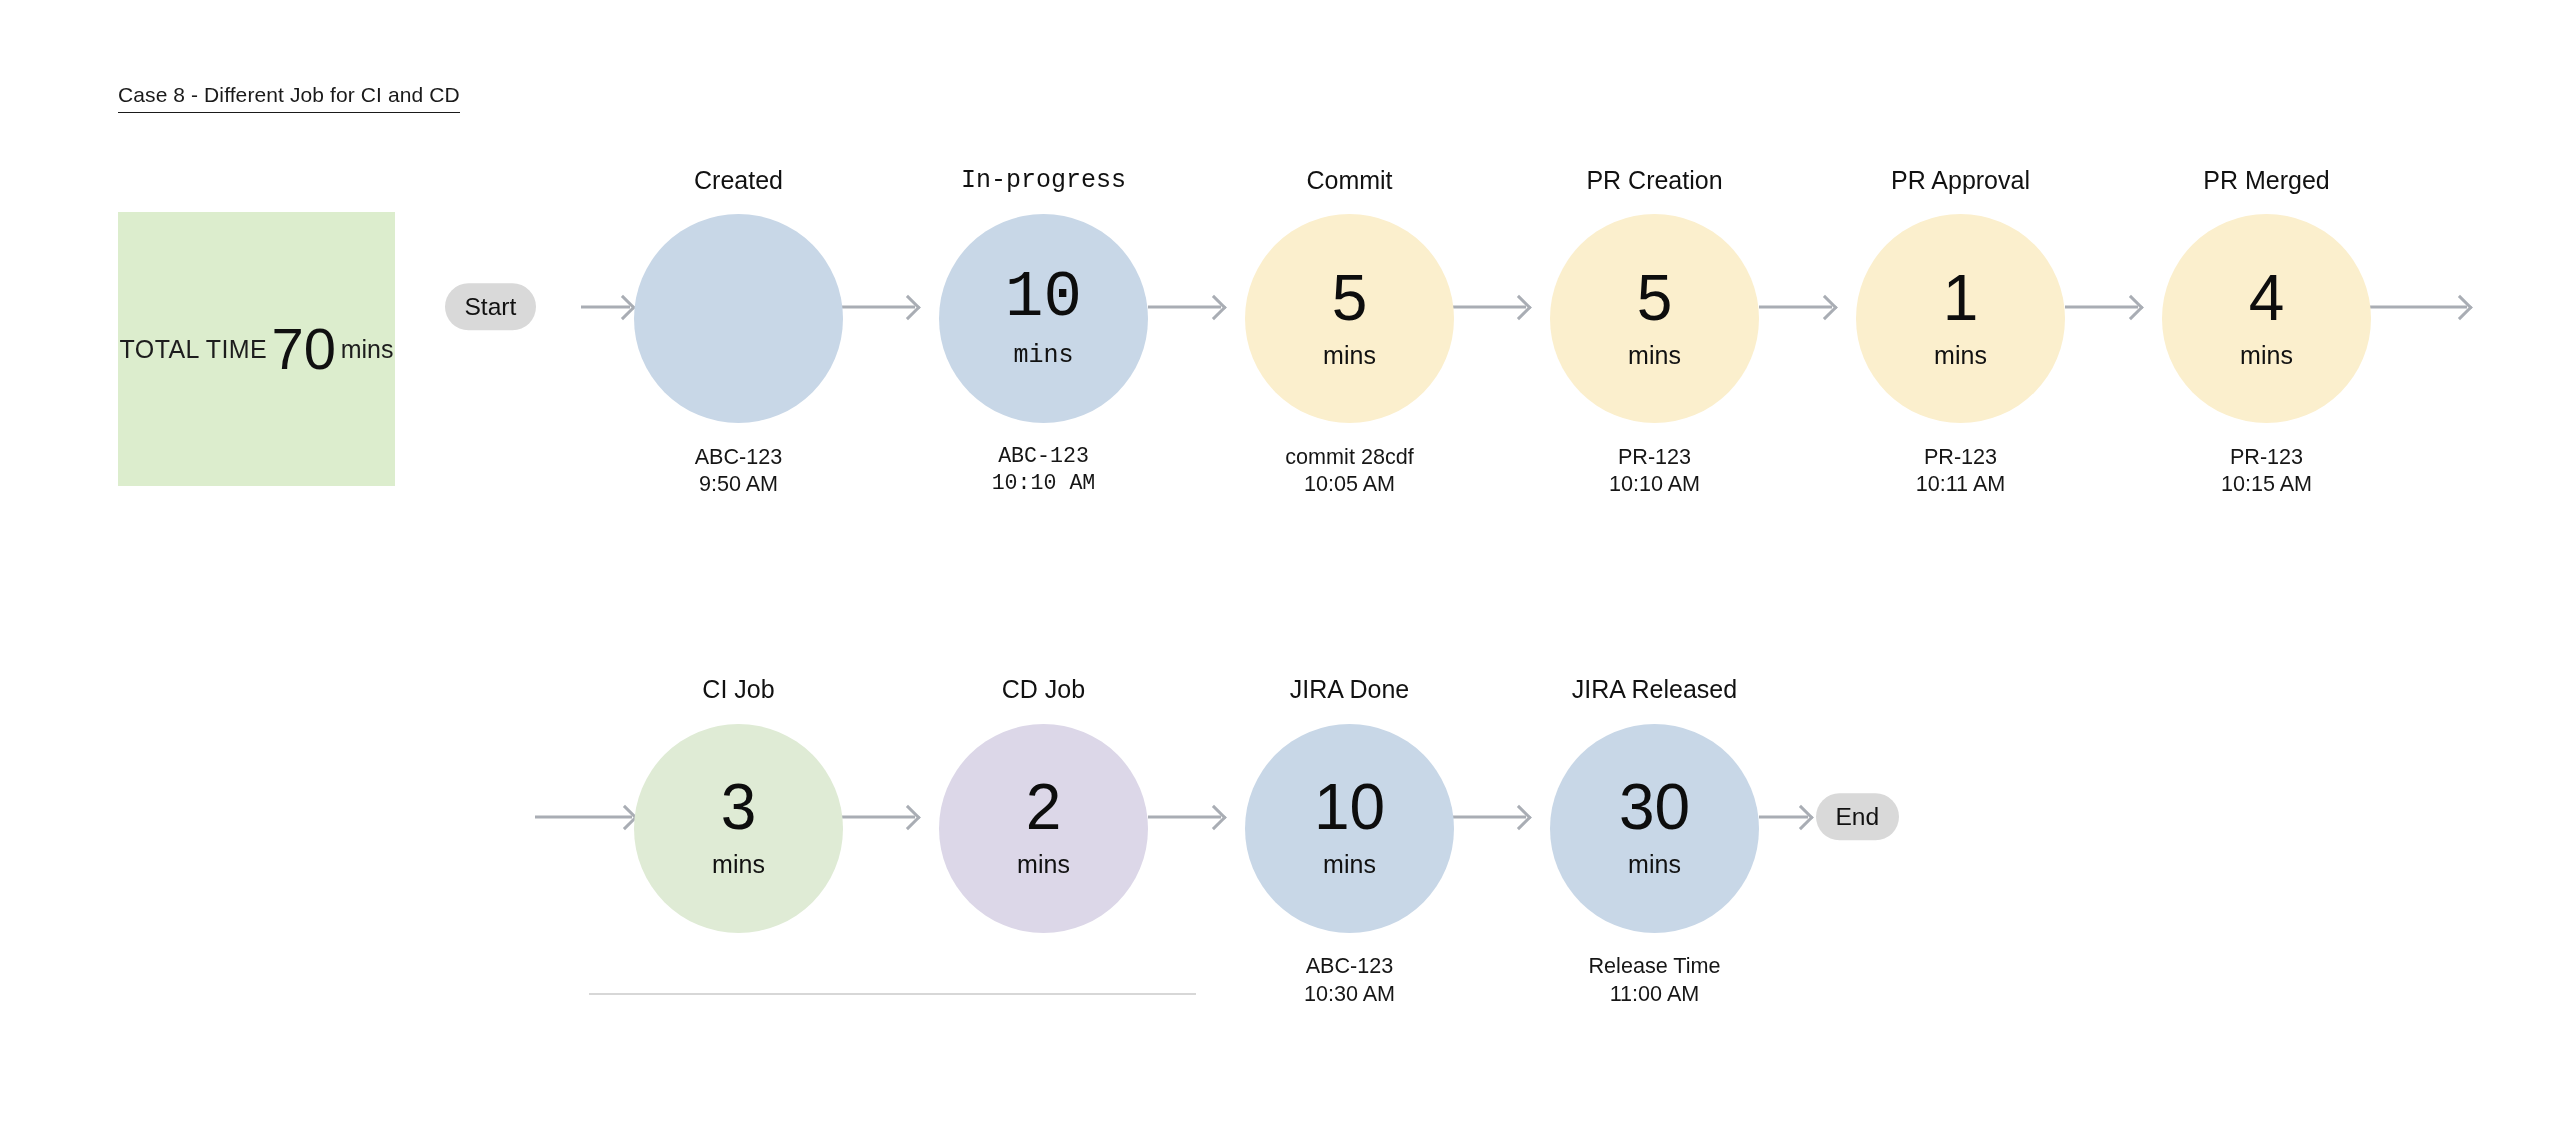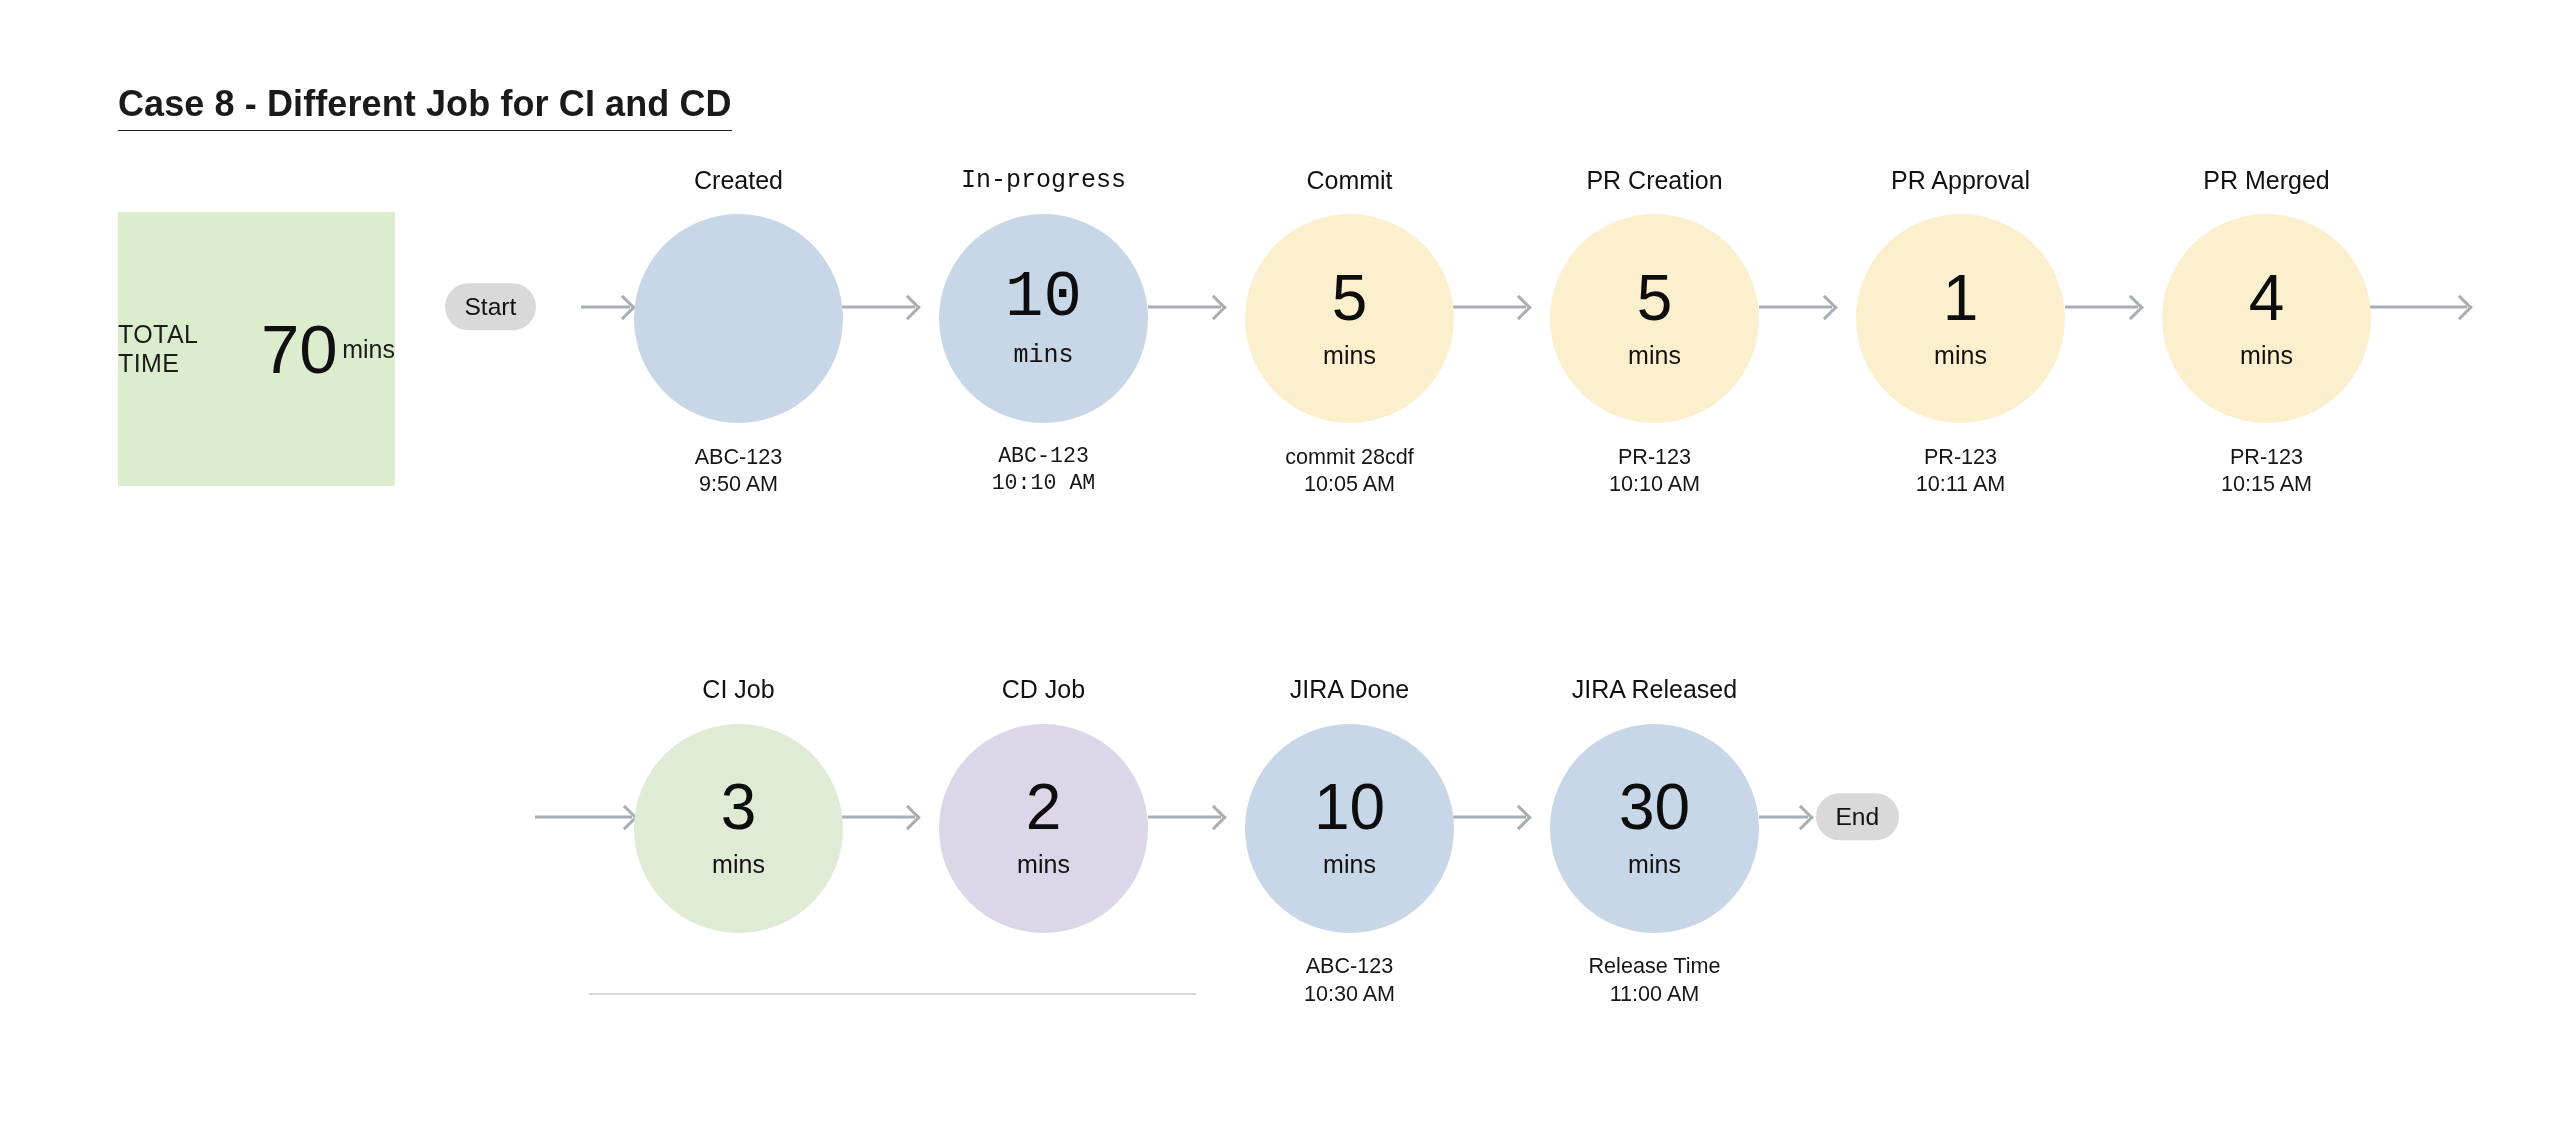--- a/index.html
+++ b/index.html
@@ -14,22 +14,22 @@
     color: #111111;
     overflow: hidden;
     position: relative;
   }
 
   
   .page-title {
     position: absolute;
     left: 118px;
     top: 83px;
-    font-size: 36px;
-    font-weight: 700;
+    font-size: 21px;
+    font-weight: 400;
     color: #1a1a1a;
     letter-spacing: 0.1px;
     white-space: nowrap;
   }
   .page-title::after {
     content: "";
     position: absolute;
     left: 0;
     right: 0;
     bottom: -6px;
@@ -51,21 +51,21 @@
     justify-content: center;
     gap: 4.5px;
   }
   .total-card .tt-label {
     font-size: 25px;
     font-weight: 400;
     color: #1d1d1d;
     letter-spacing: 0.4px;
   }
   .total-card .tt-value {
-    font-size: 69px;
+    font-size: 58px;
     font-weight: 400;
     line-height: 1.0;
     color: #101010;
     margin-top: 6px;
     margin-bottom: 6px;
   }
   .total-card .tt-unit {
     font-size: 25px;
     font-weight: 400;
     color: #1d1d1d;

